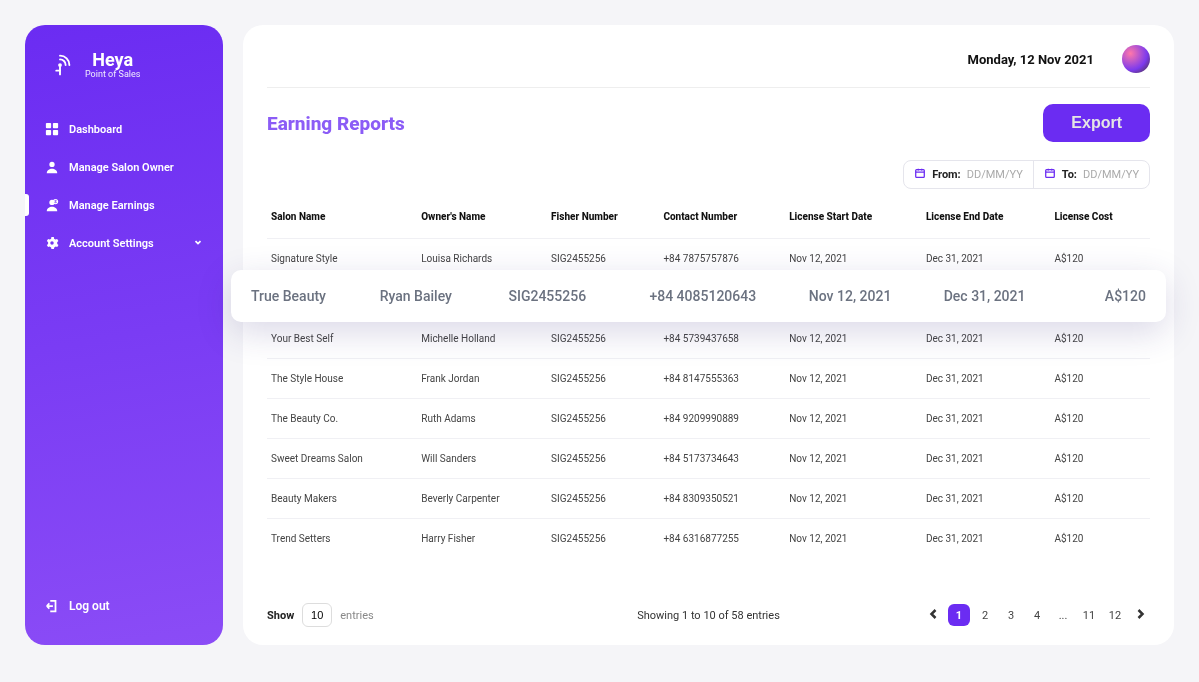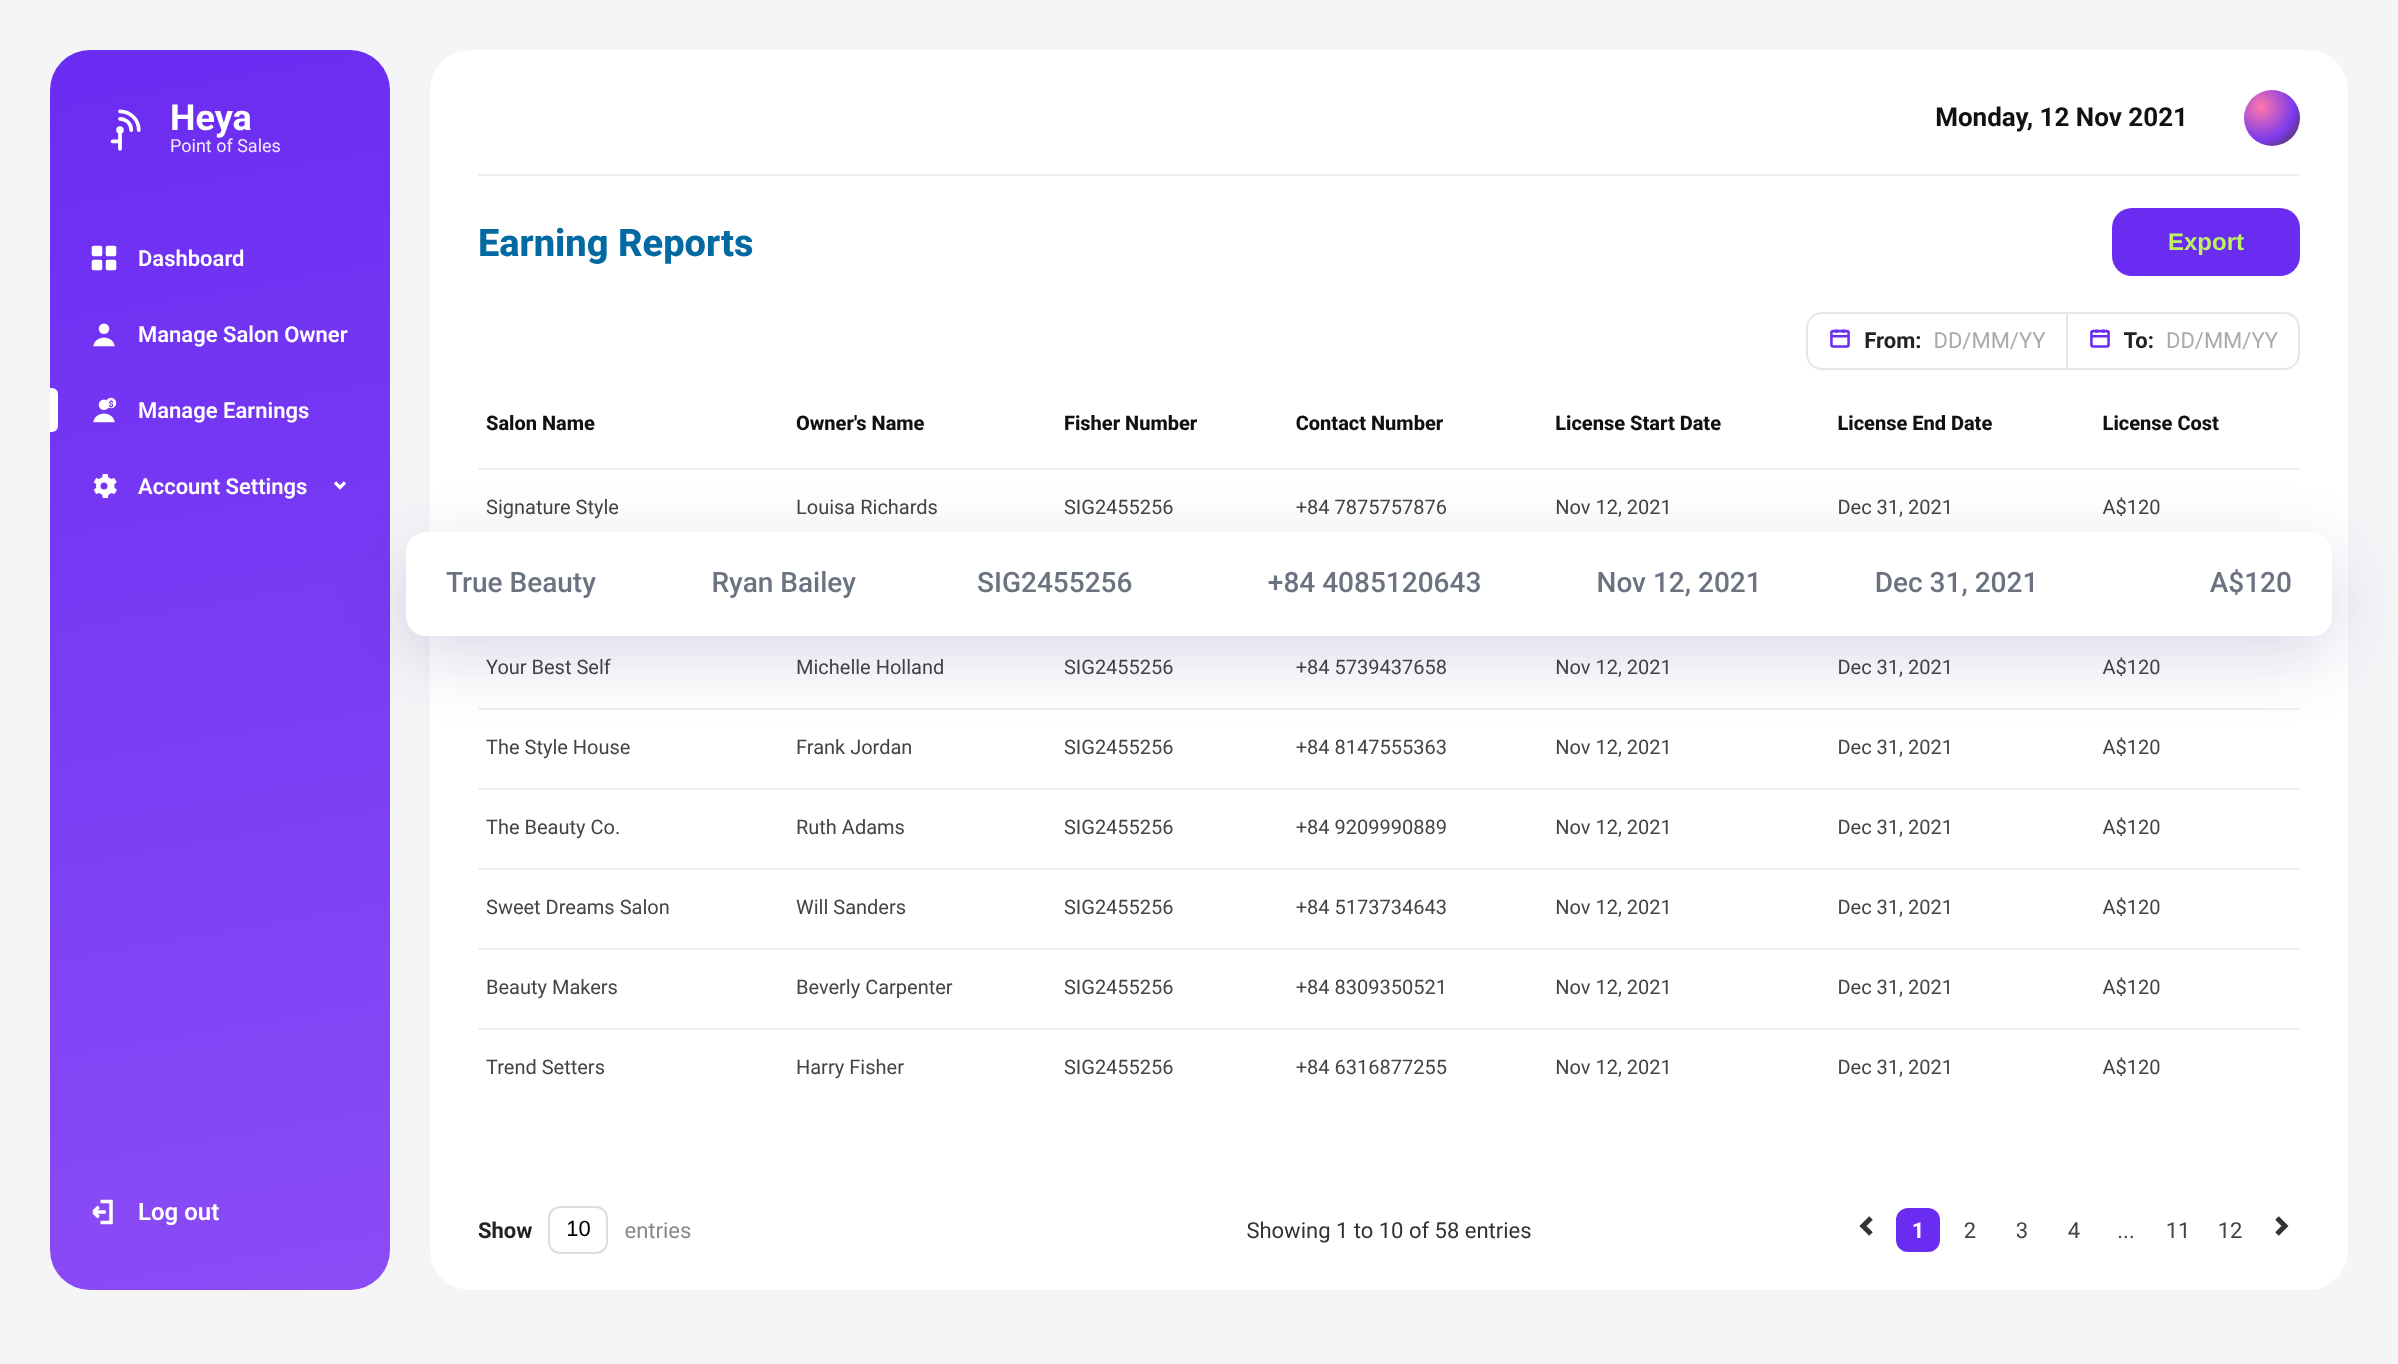--- a/index.html
+++ b/index.html
@@ -10,28 +10,29 @@
     color: #222;
   }
   .app {
     display: flex;
     gap: 20px;
     max-width: 1160px;
     margin: 0 auto;
   }
   
   .sidebar {
-    width: 170px;
+    width: 198px;
     background: linear-gradient(170deg, #6b2cf2 0%, #7a3cf4 50%, #8b4cf6 100%);
     border-radius: 20px;
     padding: 25px 0 20px 0;
     display: flex;
     flex-direction: column;
     min-height: 620px;
     position: relative;
+    text-align: center;
   }
   .brand {
     display: flex;
     align-items: center;
     gap: 10px;
     padding: 0 20px 30px 20px;
   }
   .brand-icon {
     width: 30px;
     height: 30px;
@@ -99,29 +100,29 @@
     width: 28px;
     height: 28px;
     border-radius: 50%;
     background: radial-gradient(circle at 30% 30%, #f7a, #7c3aed 60%, #432 100%);
   }
   .titlebar {
     display: flex;
     align-items: center;
     margin-top: 16px;
   }
-  .page-title { font-size: 19px; font-weight: 800; color: #0369a1; }
+  .page-title { font-size: 19px; font-weight: 800; color: #8b5cf6; }
   .export-btn {
     margin-left: auto;
     background: #6b2cf2;
-    color: #bef264;
+    color: #e5e5e5;
     border: none;
     border-radius: 10px;
     padding: 10px 28px;
-    font-size: 12px;
+    font-size: 16px;
     font-weight: 700;
     cursor: pointer;
   }
   .filters {
     display: flex;
     justify-content: flex-end;
     gap: 0;
     margin-top: 18px;
   }
   .date-group {

